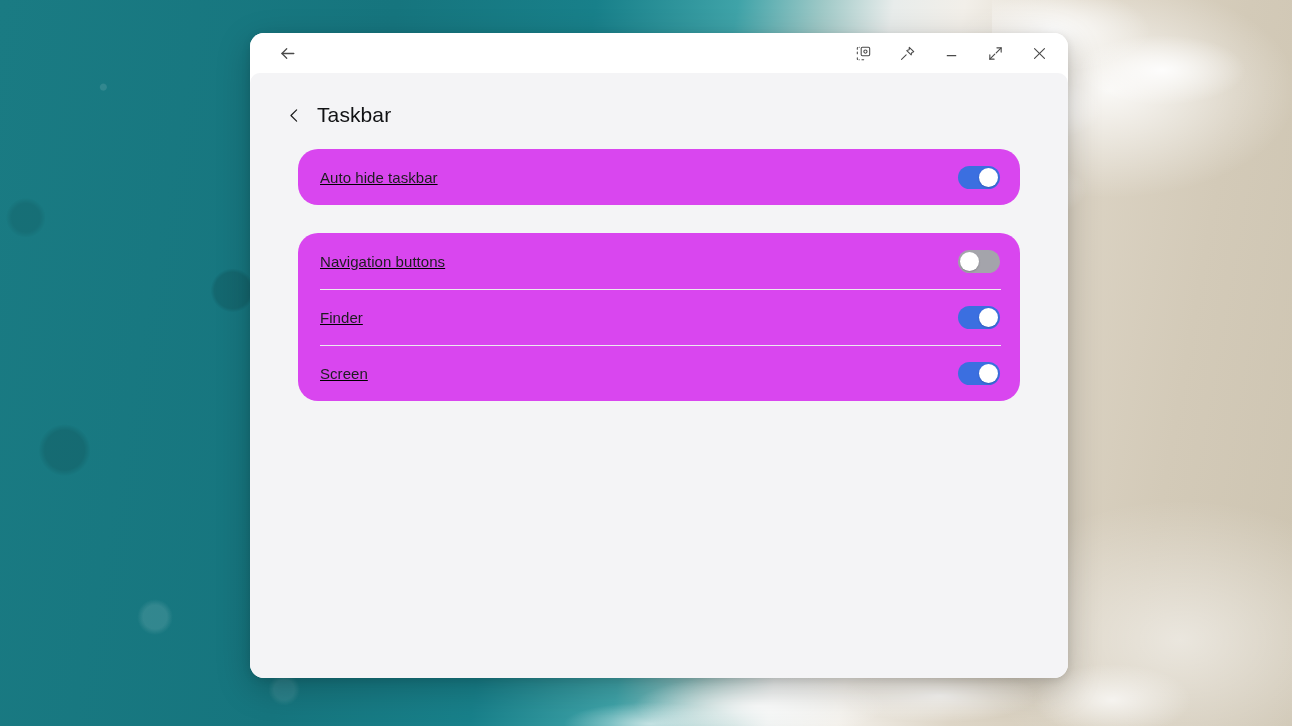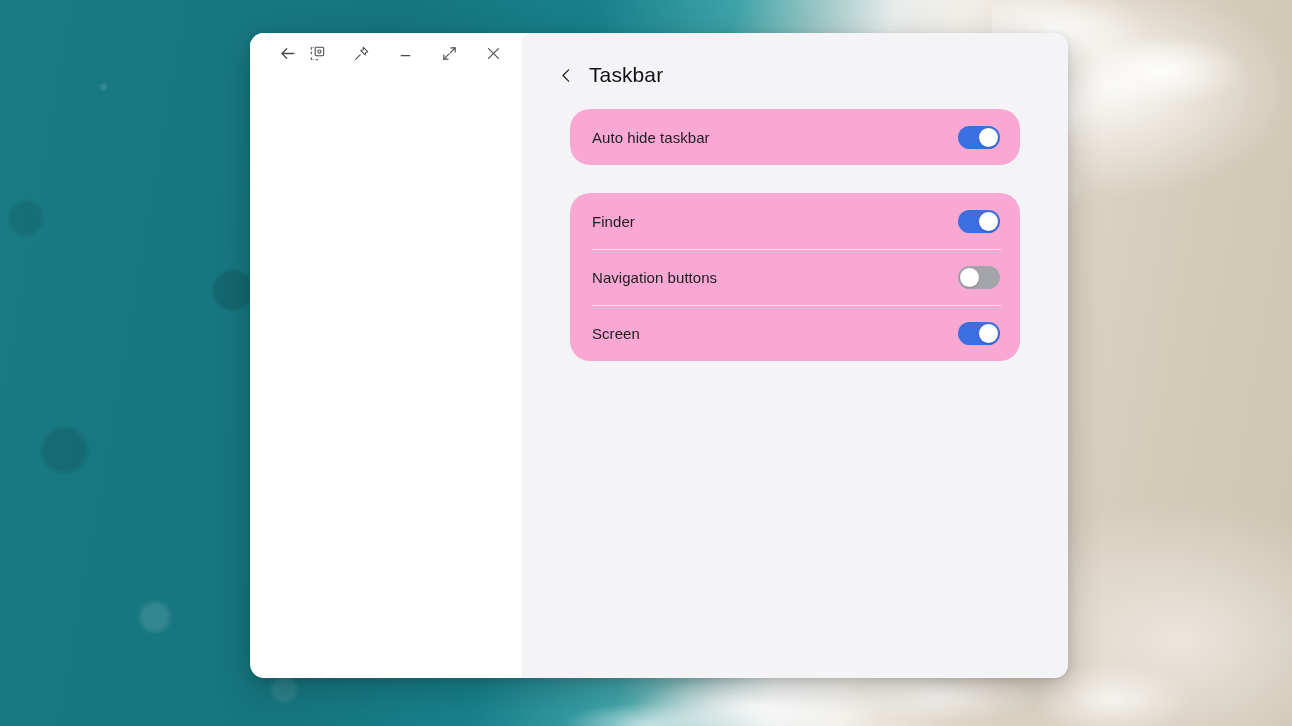--- a/index.html
+++ b/index.html
@@ -64,21 +64,21 @@
   }
 
   
   #window {
     position:absolute;
     left:250px; top:33px; width:818px; height:645px;
     background:#ffffff;
     border-radius:14px;
     box-shadow:0 10px 34px rgba(0,0,0,.22), 0 2px 8px rgba(0,0,0,.10);
     overflow:hidden;
-    display:flex; flex-direction:row;
+    display:flex; flex-direction:column;
   }
 
   
   #titlebar {
     height:40px; flex:0 0 40px;
     background:#ffffff;
     display:flex; align-items:center; justify-content:space-between;
     padding:0 14px 0 22px;
   }
   .tb-left  { display:flex; align-items:center; }
@@ -106,23 +106,24 @@
   }
   #back-chevron { cursor:pointer; display:flex; align-items:center; color:#1b1b1b; }
   #page-title {
     font-size:21px; font-weight:400; color:#111214;
     letter-spacing:.1px;
   }
 
   
   .card {
     margin:0 48px 0 48px;
-    background:#f9a8d4;
+    background:#d946ef;
     border-radius:20px;
     overflow:hidden;
+    text-decoration:underline;
   }
   .card.spaced { margin-top:28px; }
 
   .row {
     position:relative;
     height:56px;
     display:flex; align-items:center; justify-content:space-between;
     padding:0 20px 0 22px;
   }
   .row-label {
@@ -235,33 +236,33 @@
         <span class="row-label">Auto hide taskbar</span>
         <div class="toggle on">
           <span class="knob"></span>
         </div>
       </div>
     </div>
 
     <div class="card spaced">
 
       <div class="row">
+        <span class="row-label">Navigation buttons</span>
+        <div class="toggle off">
+          <span class="knob"></span>
+        </div>
+      </div>
+
+      <div class="row">
         <span class="row-label">Finder</span>
         <div class="toggle on">
           <span class="knob"></span>
         </div>
       </div>
 
-      <div class="row">
-        <span class="row-label">Navigation buttons</span>
-        <div class="toggle off">
-          <span class="knob"></span>
-        </div>
-      </div>
-
 
 
       <div class="row">
         <span class="row-label">Screen</span>
         <div class="toggle on">
           <span class="knob"></span>
         </div>
       </div>
 
 

